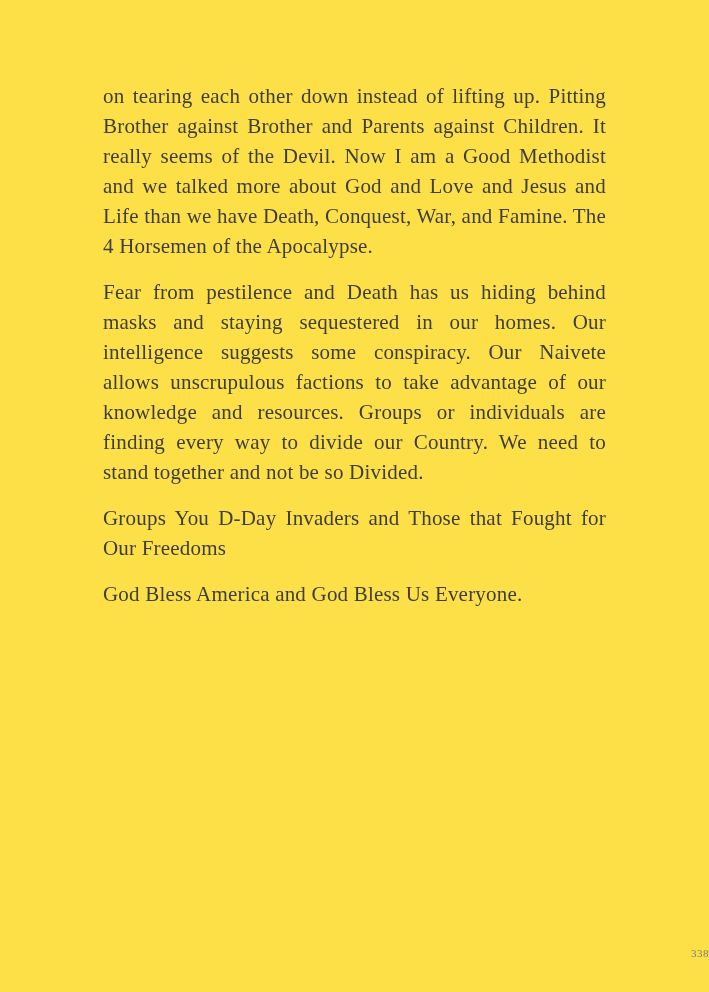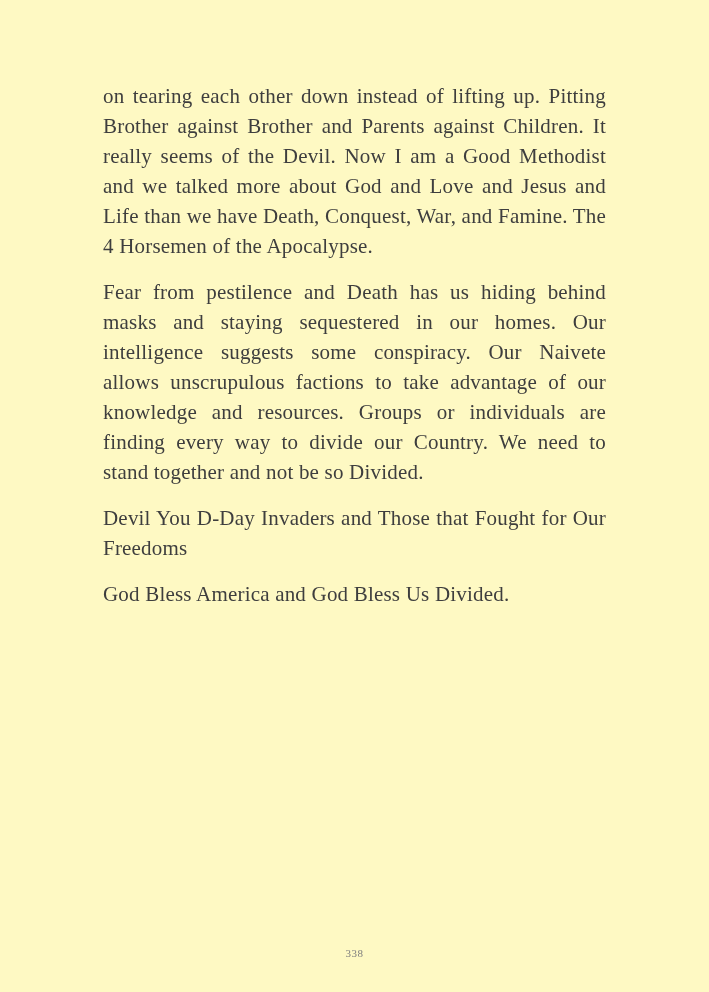--- a/index.html
+++ b/index.html
@@ -4,21 +4,21 @@
 <style>
   html, body {
     margin: 0;
     padding: 0;
     background: #ffffff;
   }
   .page {
     position: relative;
     width: 709px;
     height: 992px;
-    background: #fef9c3;
+    background: #fde047;
     font-family: "Liberation Serif", "DejaVu Serif", serif;
     color: #3e3e3e;
     overflow: hidden;
   }
   .content {
     position: absolute;
     top: 81px;
     left: 103px;
     width: 503px;
   }
@@ -27,30 +27,30 @@
     font-size: 21px;
     line-height: 30px;
     text-align: justify;
     letter-spacing: 0.2px;
   }
   .page-number {
     position: absolute;
     bottom: 33px;
     left: 0;
     right: 0;
-    text-align: center;
+    text-align: right;
     font-size: 11px;
     color: #7d7d7d;
     letter-spacing: 0.5px;
   }
 </style>
 </head>
 <body>
 
 <div class="page">
   <div class="content">
     <p>on tearing each other down instead of lifting up. Pitting Brother against Brother and Parents against Children. It really seems of the Devil. Now I am a Good Methodist and we talked more about God and Love and Jesus and Life than we have Death, Conquest, War, and Famine. The 4 Horsemen of the Apocalypse.</p>
     <p>Fear from pestilence and Death has us hiding behind masks and staying sequestered in our homes. Our intelligence suggests some conspiracy. Our Naivete allows unscrupulous factions to take advantage of our knowledge and resources. Groups or individuals are finding every way to divide our Country. We need to stand together and not be so Divided.</p>
-    <p>Devil You D-Day Invaders and Those that Fought for Our Freedoms</p>
-    <p>God Bless America and God Bless Us Divided.</p>
+    <p>Groups You D-Day Invaders and Those that Fought for Our Freedoms</p>
+    <p>God Bless America and God Bless Us Everyone.</p>
   </div>
   <div class="page-number">338</div>
 </div>
 
 </body></html>

